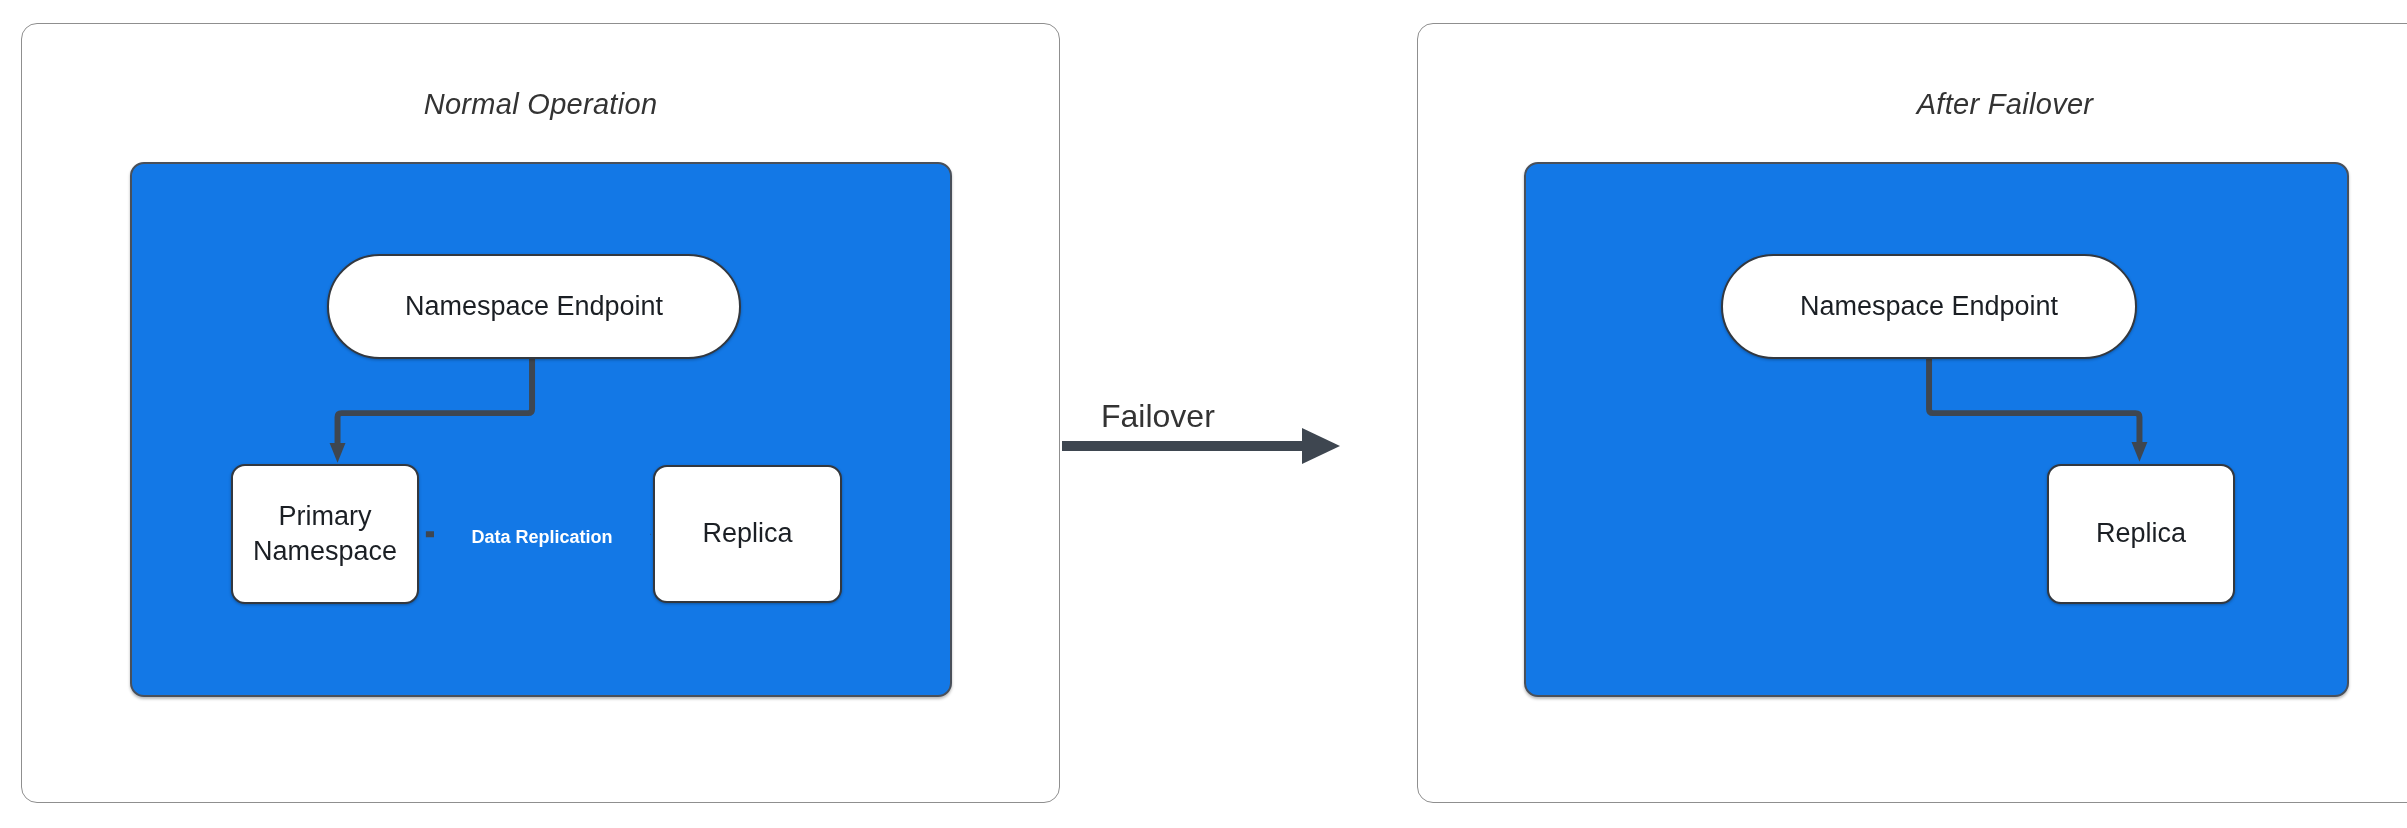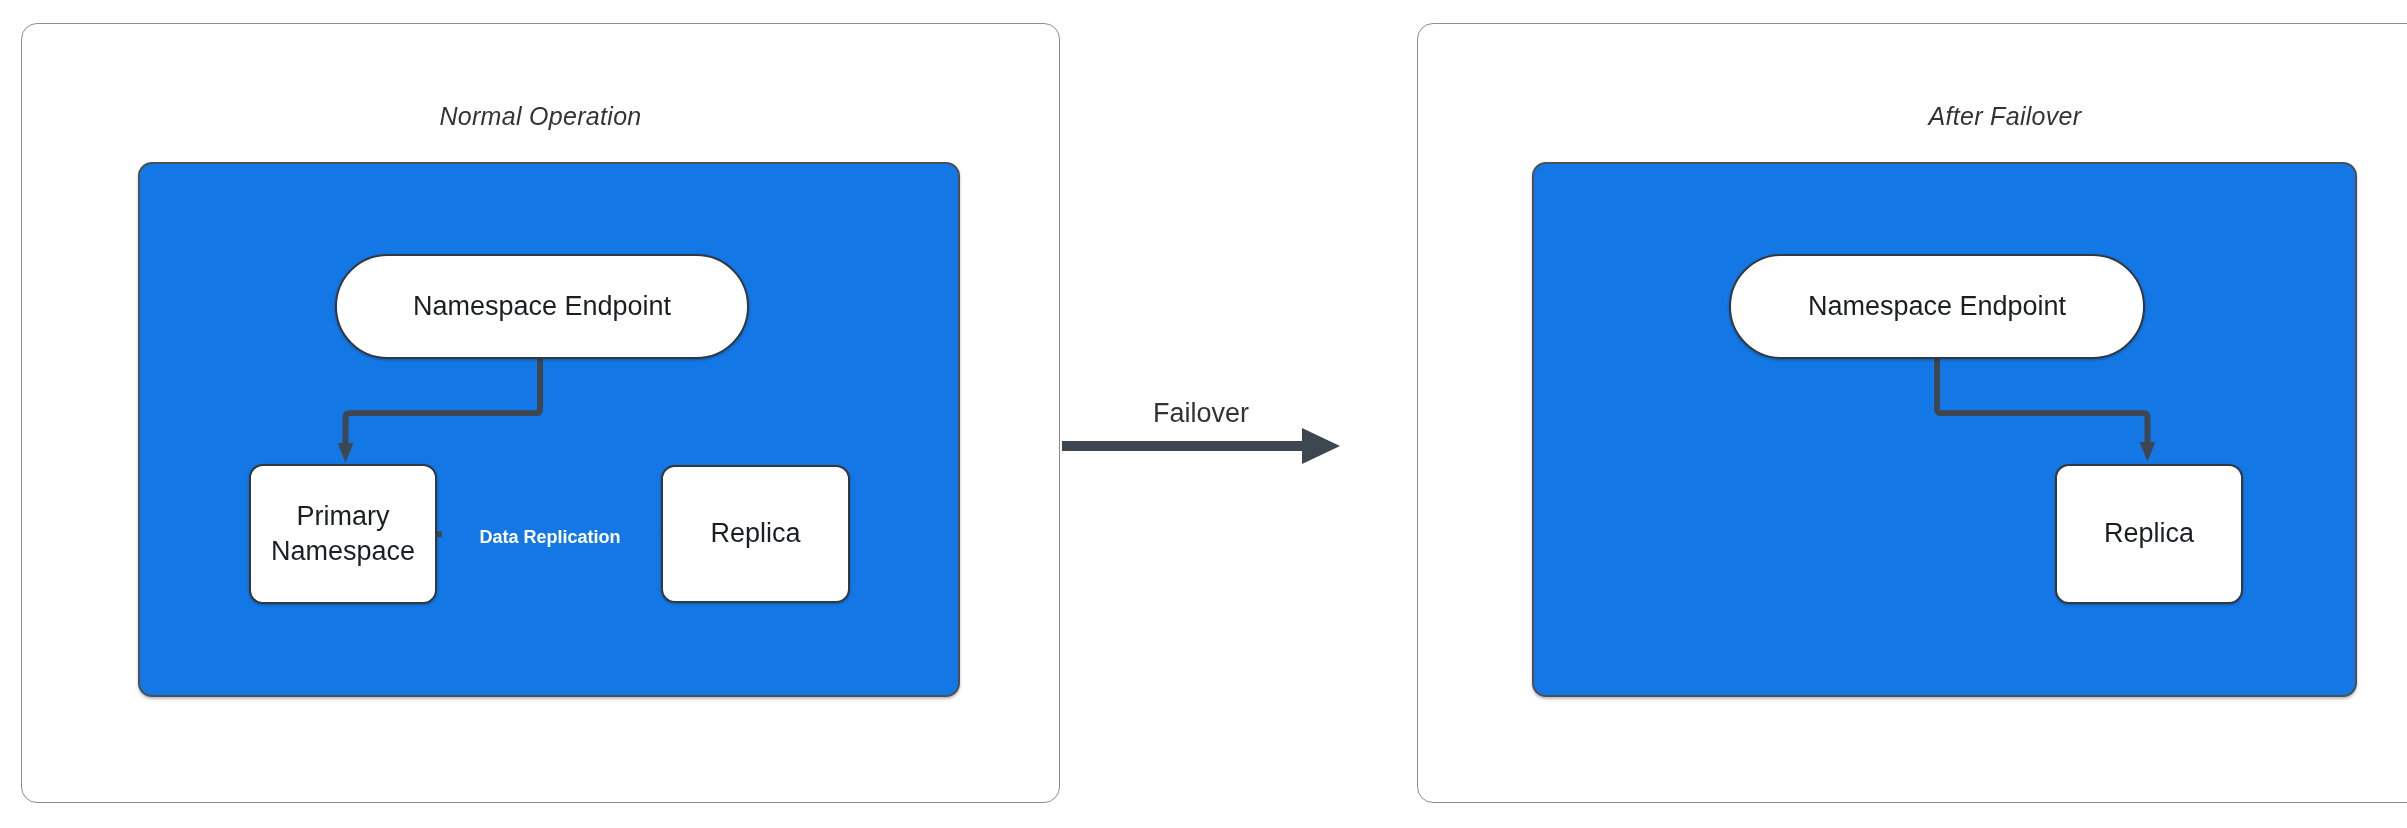--- a/index.html
+++ b/index.html
@@ -9,45 +9,44 @@
     font-family:"Liberation Sans",sans-serif;
   }
   .panel{
     position:absolute;top:23px;height:780px;background:#ffffff;
     border:1.5px solid var(--c-panel-border,#8f8f8f);
     border-radius:16px;box-sizing:border-box;
   }
   .panel.left{left:21px;width:1039px;}
   .panel.right{left:1417px;width:1176px;}
   .panel-title{
-    position:absolute;top:64px;left:0;right:0;margin:14px;
-    text-align:center;font-size:25px;font-style:italic;font-weight:500;
+    position:absolute;top:64px;left:0;right:0;margin:0;
+    text-align:center;font-size:29px;font-style:italic;font-weight:500;
     color:var(--c-title-text,#333);letter-spacing:.3px;
   }
   .cluster{
     position:absolute;top:138px;height:535px;
     background:var(--c-accent-blue,#1378e6);
     border:2px solid var(--c-cluster-border,#49505a);
     border-radius:14px;box-sizing:border-box;
     box-shadow:0 2px 3px rgba(0,0,0,.28);
-    margin-left:8px;
   }
   .panel.left  .cluster{left:108px;width:822px;}
   .panel.right .cluster{left:106px;width:825px;}
   .node{
     position:absolute;display:flex;align-items:center;justify-content:center;
     text-align:center;background:var(--c-node-bg,#fff);
     border:2.5px solid var(--c-node-border,#33383f);
     color:var(--c-node-text,#1b1f24);
     font-size:27px;line-height:1.3;border-radius:14px;box-sizing:border-box;
     box-shadow:0 1px 3px rgba(0,0,0,.3);
   }
   .node.pill{left:195px;top:90px;width:414px;height:105px;border-radius:60px;}
   .panel.right .node.pill{width:416px;}
-  .node.primary{left:109px;top:300px;width:188px;height:140px;padding:0 18px;}
+  .node.primary{left:99px;top:300px;width:188px;height:140px;padding:0 18px;}
   .node.replica-left{left:521px;top:301px;width:189px;height:138px;}
   .node.recovering{
     left:113px;top:303px;width:187px;height:137px;
     background:var(--c-recovering-bg,#e3e6e9);
     color:var(--c-recovering-text,#4a525c);font-style:italic;
   }
   .node.replica-right{left:521px;top:300px;width:188px;height:140px;}
   svg.arrows{position:absolute;left:0;top:0;width:100%;height:100%;pointer-events:none;overflow:visible;}
   .edge{
     fill:none;stroke:var(--c-arrow-dark,#3e4650);
@@ -58,21 +57,21 @@
     position:absolute;left:302px;top:356px;width:216px;height:34px;
     display:flex;align-items:center;justify-content:center;
     background:var(--c-accent-blue,#1378e6);
     color:var(--c-replication-label-text,#fff);
     font-size:18px;font-weight:bold;white-space:nowrap;
   }
   .failover-svg{position:absolute;left:1050px;top:396px;width:310px;height:100px;pointer-events:none;}
   .failover-line{stroke:var(--c-arrow-dark,#3e4650);stroke-width:10;}
   .failover-label{
     position:absolute;left:1101px;top:398px;width:200px;
-    text-align:center;font-size:27px;color:var(--c-title-text,#333);
+    font-size:32px;color:var(--c-title-text,#333);
     font-weight:400;
   }
 </style>
 </head>
 <body>
 
 <div class="canvas">
 
   <section class="panel left">
     <h2 class="panel-title">Normal Operation</h2>

